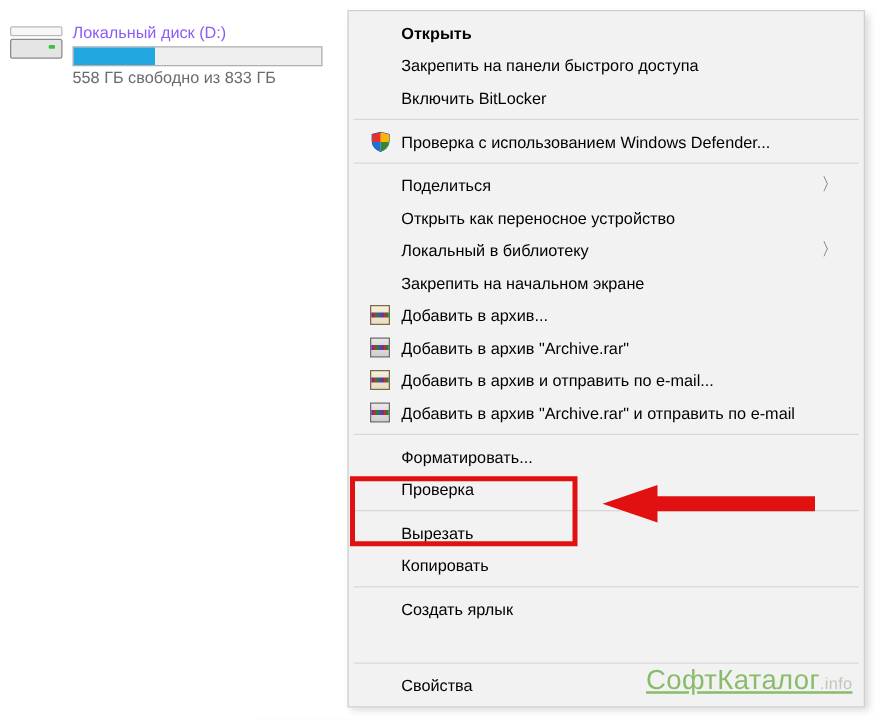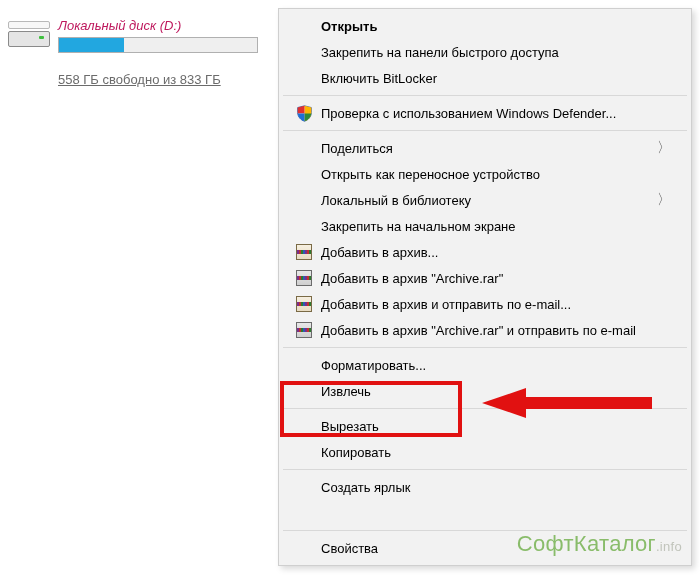--- a/index.html
+++ b/index.html
@@ -34,31 +34,31 @@
   }
   .drive-icon .body {
     position: absolute; left:0; right:0; top:13px; height:16px;
     background:#e5e5e5; border:1px solid #8a8a8a; border-radius:2px;
   }
   .drive-icon .led {
     position:absolute; right:6px; top:18px; width:5px; height:3px;
     background:#3fbf3f; border-radius:1px;
   }
   .drive-info { flex:1; }
-  .drive-name { color:#be185d; font-size:13px;font-style:italic; }
+  .drive-name { color:#8b5cf6; font-size:13px; }
   .drive-bar {
     margin-top:4px; height:16px; width:200px;
     border:1px solid #b0b0b0; background:#efefef; position:relative;
   }
   .drive-bar-fill {
     position:absolute; left:0; top:0; bottom:0; width:33%;
     background:#22a7e0;
   }
   .drive-sub {
-    margin-top:19px; color:#6b6b6b; font-size:13px;text-decoration:underline;
+    margin-top:1px; color:#6b6b6b; font-size:13px;
   }
 
   .ctxmenu {
     position:absolute;
     left:278px; top:8px;
     width:414px;
     background:#f2f2f2;
     border:1px solid #cfcfcf;
     box-shadow: 3px 3px 6px rgba(0,0,0,.15);
     padding:4px 2px;
@@ -119,20 +119,21 @@
     border-top:15px solid transparent;
     border-bottom:15px solid transparent;
     border-right:44px solid #e11111;
   }
 
   .watermark{
     position:absolute; right:18px; bottom:18px;
     font-size:22px; font-family:"Segoe UI", sans-serif;
     color:rgba(102,170,60,.75); font-weight:500;
     letter-spacing:.3px;
+    text-decoration:underline;
   }
   .watermark .info{ color:rgba(160,165,150,.6); font-size:13px; }
 </style>
 </head>
 <body>
 
 <div class="drive">
   <div class="drive-icon">
     <div class="top"></div>
       <div class="body"></div>
@@ -216,21 +217,21 @@
       </span>
       <span class="lbl">Добавить в архив "Archive.rar" и отправить по e-mail</span>
     </div>
     <div class="sep"></div>
     <div class="mi">
       <span class="icon-slot"></span>
       <span class="lbl">Форматировать...</span>
     </div>
     <div class="mi">
       <span class="icon-slot"></span>
-      <span class="lbl">Извлечь</span>
+      <span class="lbl">Проверка</span>
     </div>
     <div class="sep"></div>
     <div class="mi">
       <span class="icon-slot"></span>
       <span class="lbl">Вырезать</span>
     </div>
     <div class="mi">
       <span class="icon-slot"></span>
       <span class="lbl">Копировать</span>
     </div>

